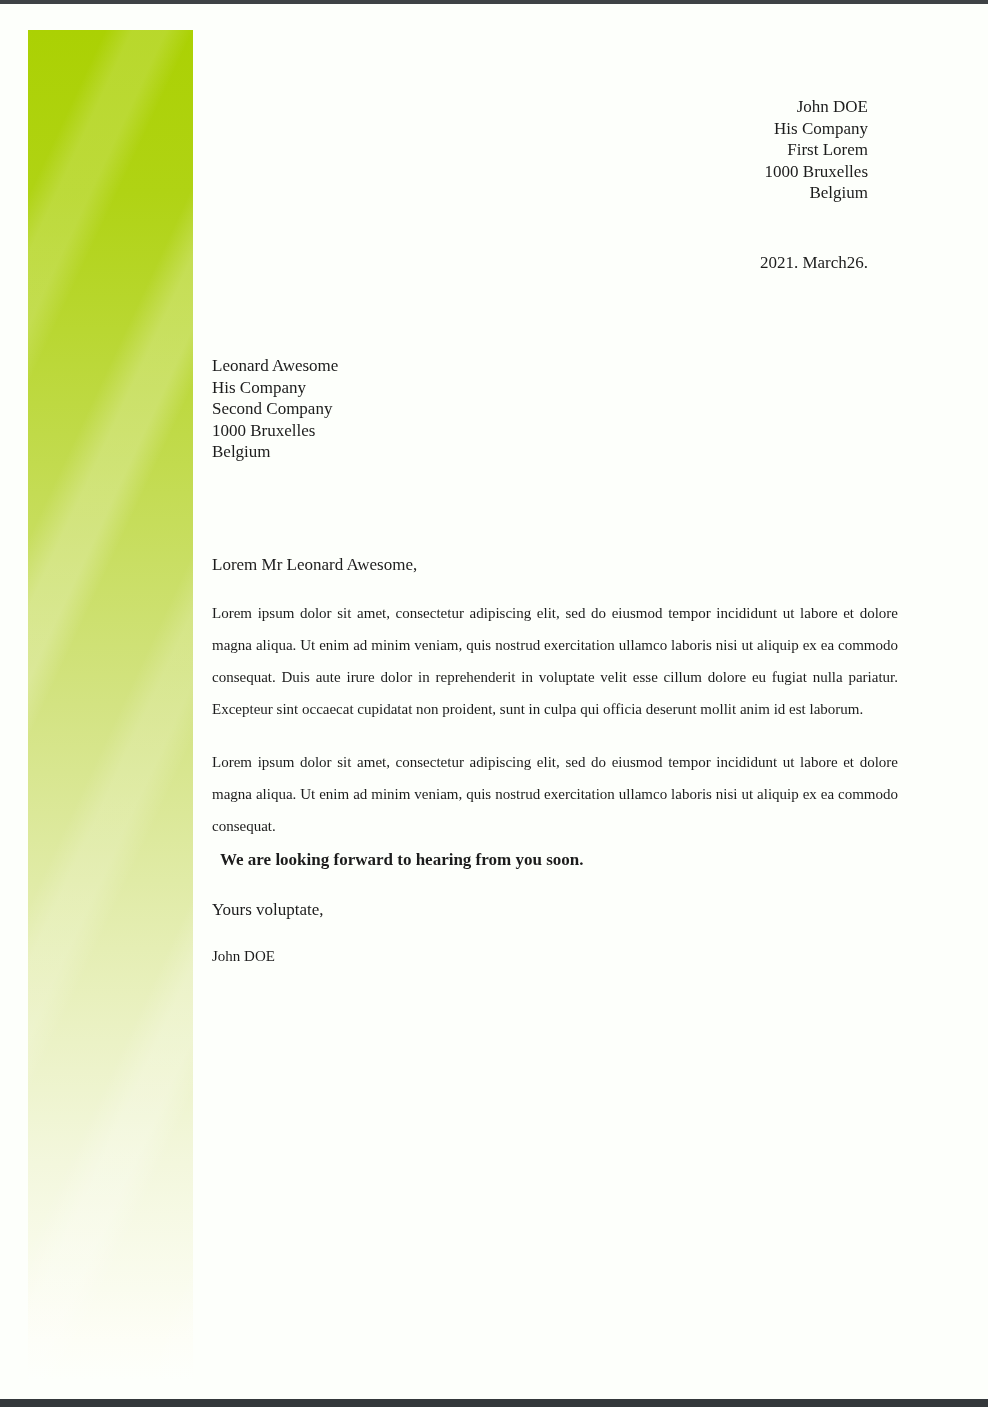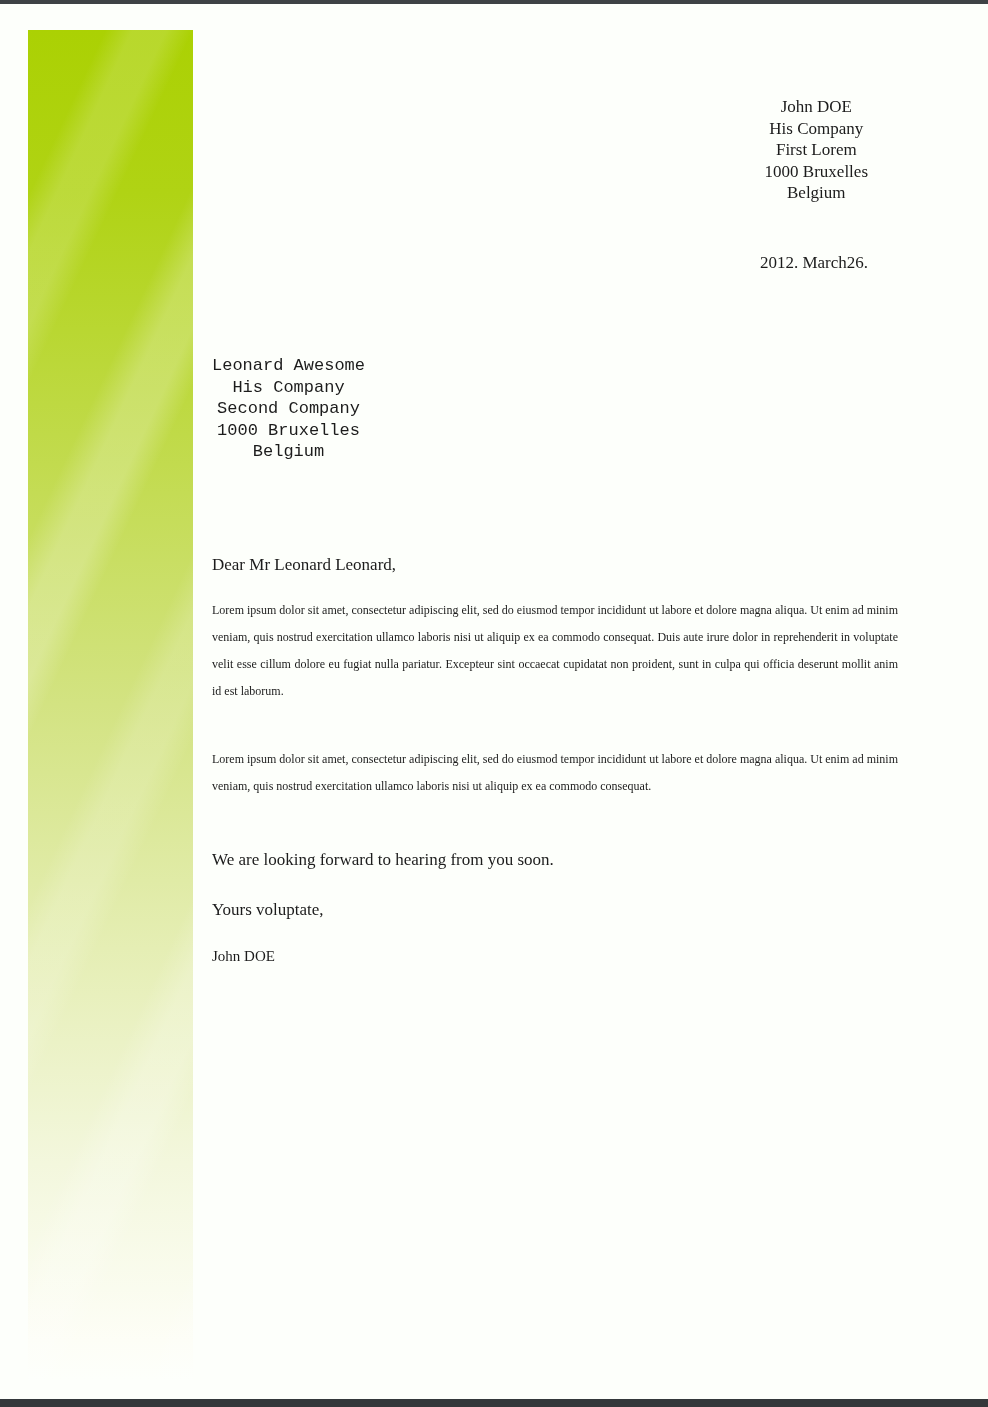--- a/index.html
+++ b/index.html
@@ -1,15 +1,15 @@
 <!DOCTYPE html>
 <html><head>
 <meta charset="utf-8">
 <style>
-  * { margin: 0; padding: 0; box-sizing: border-box; text-align: center; }
+  * { margin: 0; padding: 0; box-sizing: border-box; }
   html, body { width: 988px; height: 1407px; }
   body {
     font-family: "Liberation Serif", serif;
     background: #fdfffb;
     color: #1c1c1c;
     position: relative;
     overflow: hidden;
   }
   .frame-strip {
     position: absolute;
@@ -60,41 +60,41 @@
     position: absolute;
     top: 252px;
     right: 120px;
     text-align: right;
   }
   .recipient-block {
     position: absolute;
     top: 355px;
     left: 212px;
     text-align: left;
-    font-family: Liberation Mono, monospace;
   }
   .salutation {
     position: absolute;
     top: 554px;
     left: 212px;
   }
   .body-paragraph {
     position: absolute;
     left: 212px;
     width: 686px;
-    font-size: 12px;
-    line-height: 27px;
+    font-size: 15px;
+    line-height: 32px;
     text-align: justify;
   }
   .para-1 { top: 597px; }
   .para-2 { top: 746px; }
   .closing-line {
     position: absolute;
     top: 849px;
-    left: 212px;
+    left: 220px;
+    font-weight: bold;
   }
   .valediction {
     position: absolute;
     top: 899px;
     left: 212px;
   }
   .signature {
     position: absolute;
     top: 947px;
     left: 212px;
@@ -110,31 +110,31 @@
 <div class="sidebar"></div>
 
 <div class="sender-block letter-text">
   <div>John DOE</div>
   <div>His Company</div>
   <div>First Lorem</div>
   <div>1000 Bruxelles</div>
   <div>Belgium</div>
 </div>
 
-<div class="date-line letter-text">2012. March26.</div>
+<div class="date-line letter-text">2021. March26.</div>
 
 <div class="recipient-block letter-text">
   <div>Leonard Awesome</div>
   <div>His Company</div>
   <div>Second Company</div>
   <div>1000 Bruxelles</div>
   <div>Belgium</div>
 </div>
 
-<div class="salutation letter-text">Dear Mr Leonard Leonard,</div>
+<div class="salutation letter-text">Lorem Mr Leonard Awesome,</div>
 
 <p class="body-paragraph para-1">Lorem ipsum dolor sit amet, consectetur adipiscing elit, sed do eiusmod tempor incididunt ut labore et dolore magna aliqua. Ut enim ad minim veniam, quis nostrud exercitation ullamco laboris nisi ut aliquip ex ea commodo consequat. Duis aute irure dolor in reprehenderit in voluptate velit esse cillum dolore eu fugiat nulla pariatur. Excepteur sint occaecat cupidatat non proident, sunt in culpa qui officia deserunt mollit anim id est laborum.</p>
 
 <p class="body-paragraph para-2">Lorem ipsum dolor sit amet, consectetur adipiscing elit, sed do eiusmod tempor incididunt ut labore et dolore magna aliqua. Ut enim ad minim veniam, quis nostrud exercitation ullamco laboris nisi ut aliquip ex ea commodo consequat.</p>
 
 <div class="closing-line letter-text">We are looking forward to hearing from you soon.</div>
 
 <div class="valediction letter-text">Yours voluptate,</div>
 
 <div class="signature">John DOE</div>

